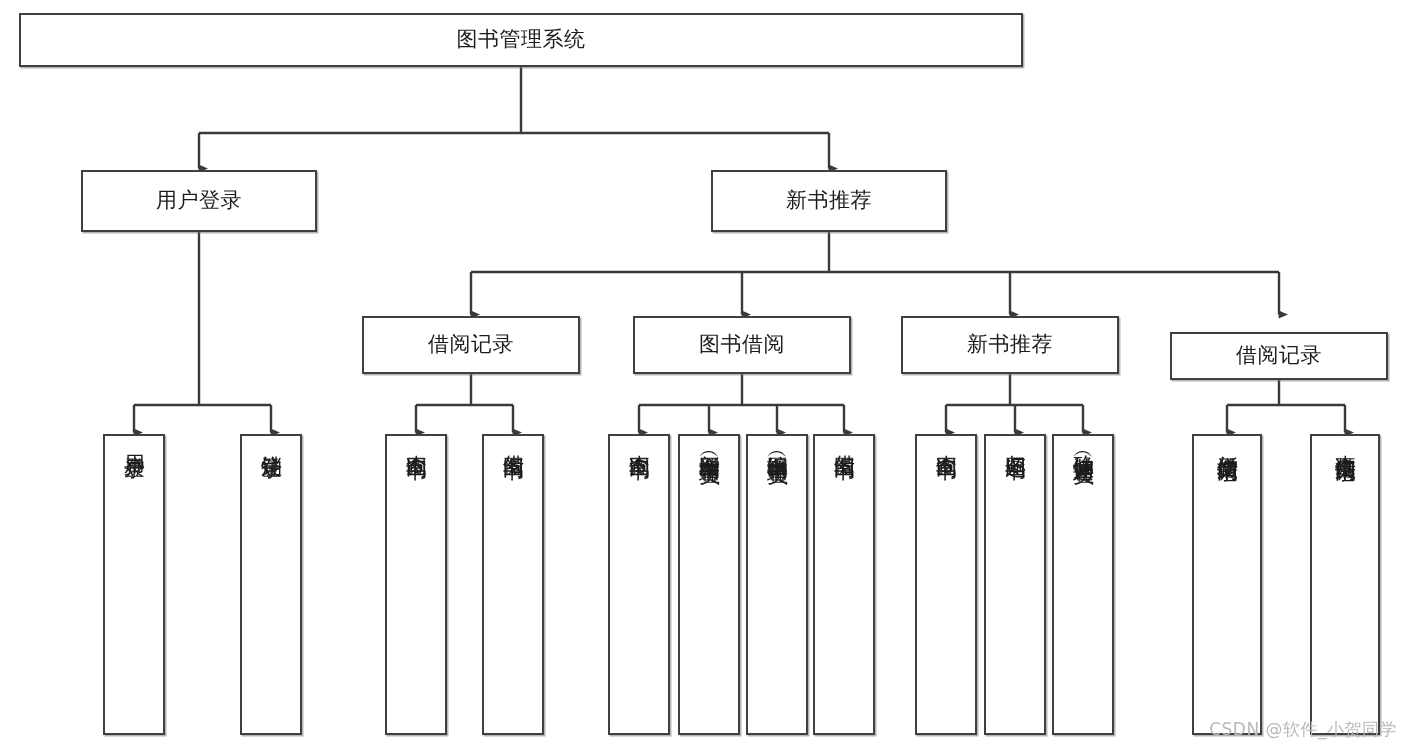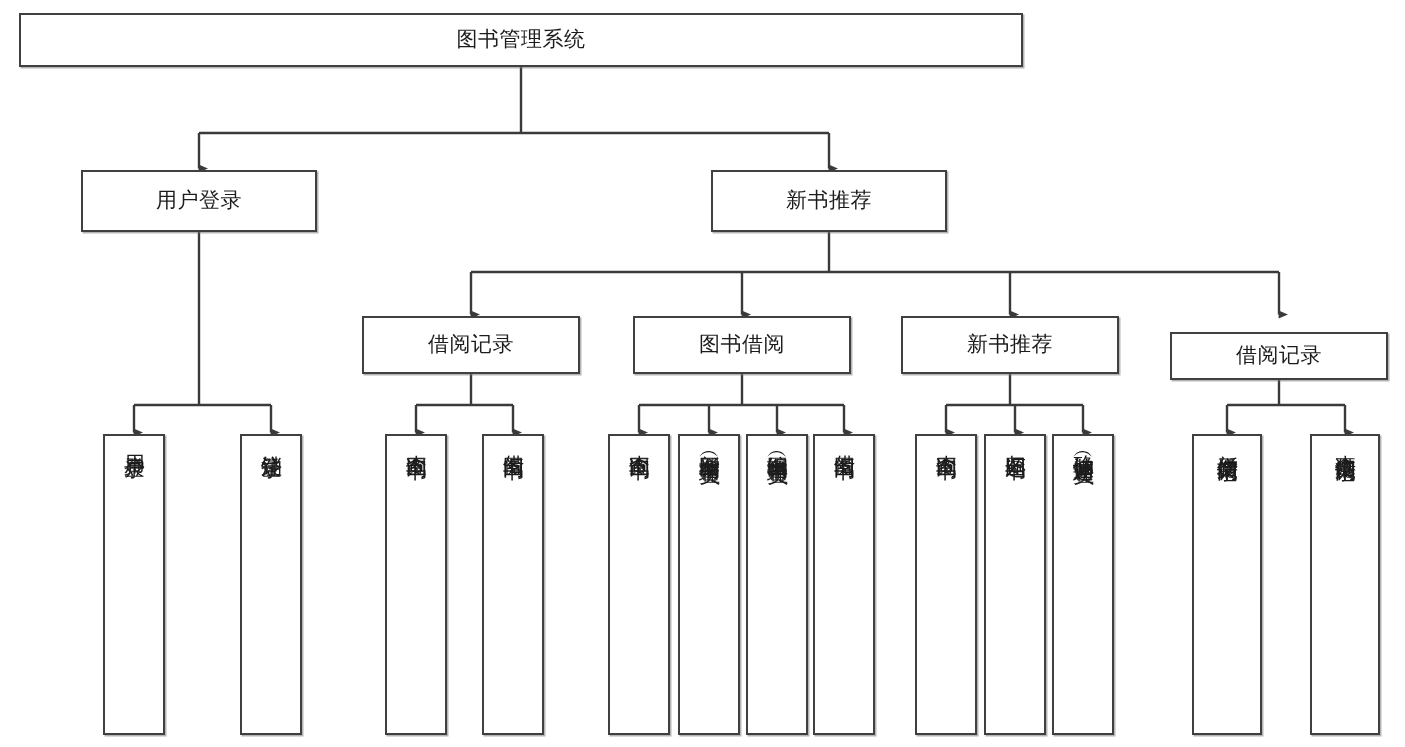--- a/index.html
+++ b/index.html
@@ -170,13 +170,14 @@
         <span class="label">确认归还（管理员）</span>
       </div>
       <div class="node vert" style="left: 1192px; top: 434px; width: 70px; height: 301px;">
         <span class="label">新增借阅记录</span>
       </div>
       <div class="node vert" style="left: 1310px; top: 434px; width: 70px; height: 301px;">
         <span class="label">查询借阅记录</span>
       </div>
     </div>
 
+  <div class="watermark">CSDN @软件_小贺同学</div>
 </div>
 
 </body></html>

